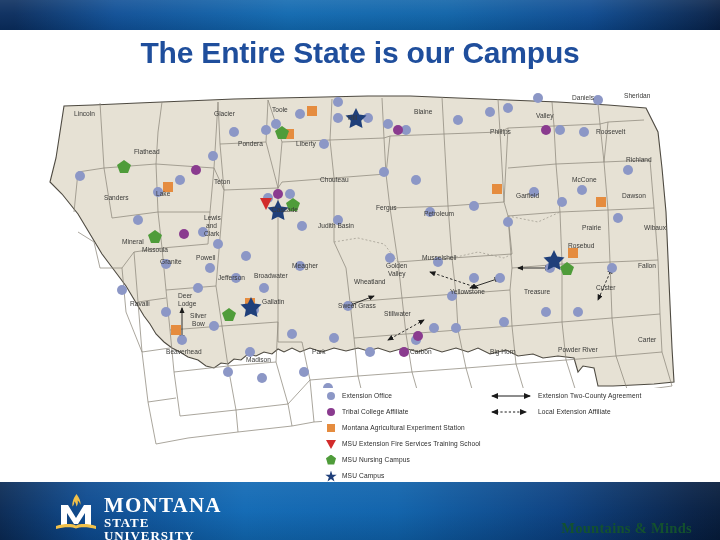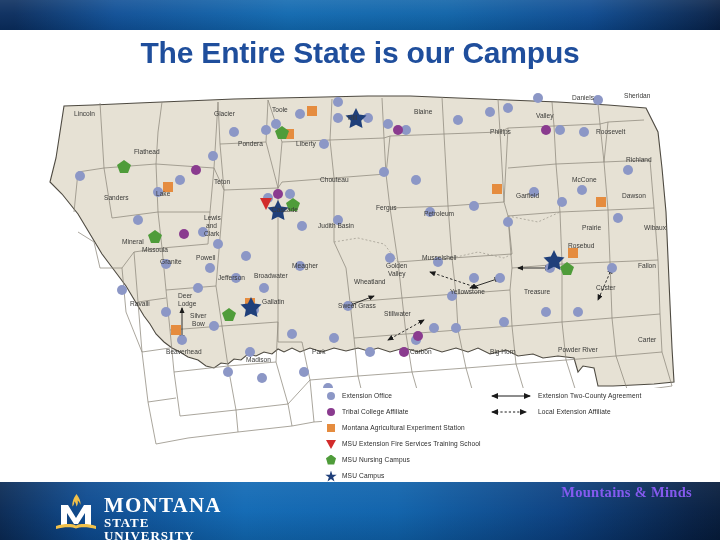--- a/index.html
+++ b/index.html
@@ -93,23 +93,23 @@
   .logo-text{position:absolute;left:52px;top:3px;}
   .logo-montana{
     font-family:"Liberation Serif", serif;
     font-size:21px;font-weight:bold;color:#ffffff;letter-spacing:1.2px;line-height:21px;
   }
   .logo-su{
     font-family:"Liberation Serif", serif;
     font-size:13px;font-weight:bold;color:#ffffff;letter-spacing:0.9px;line-height:13px;
   }
   .tagline{
-    position:absolute;right:28px;top:484px;
+    position:absolute;right:28px;top:520px;
     font-family:"Liberation Serif", serif;
-    font-size:14.5px;font-weight:bold;color:#8b5cf6;letter-spacing:0.3px;
+    font-size:14.5px;font-weight:bold;color:#14532d;letter-spacing:0.3px;
     opacity:0.95;
   }
 </style>
 </head>
 <body>
 
 <div class="slide">
 
   <div class="topbar">
     <div class="topbar-inner"></div>

